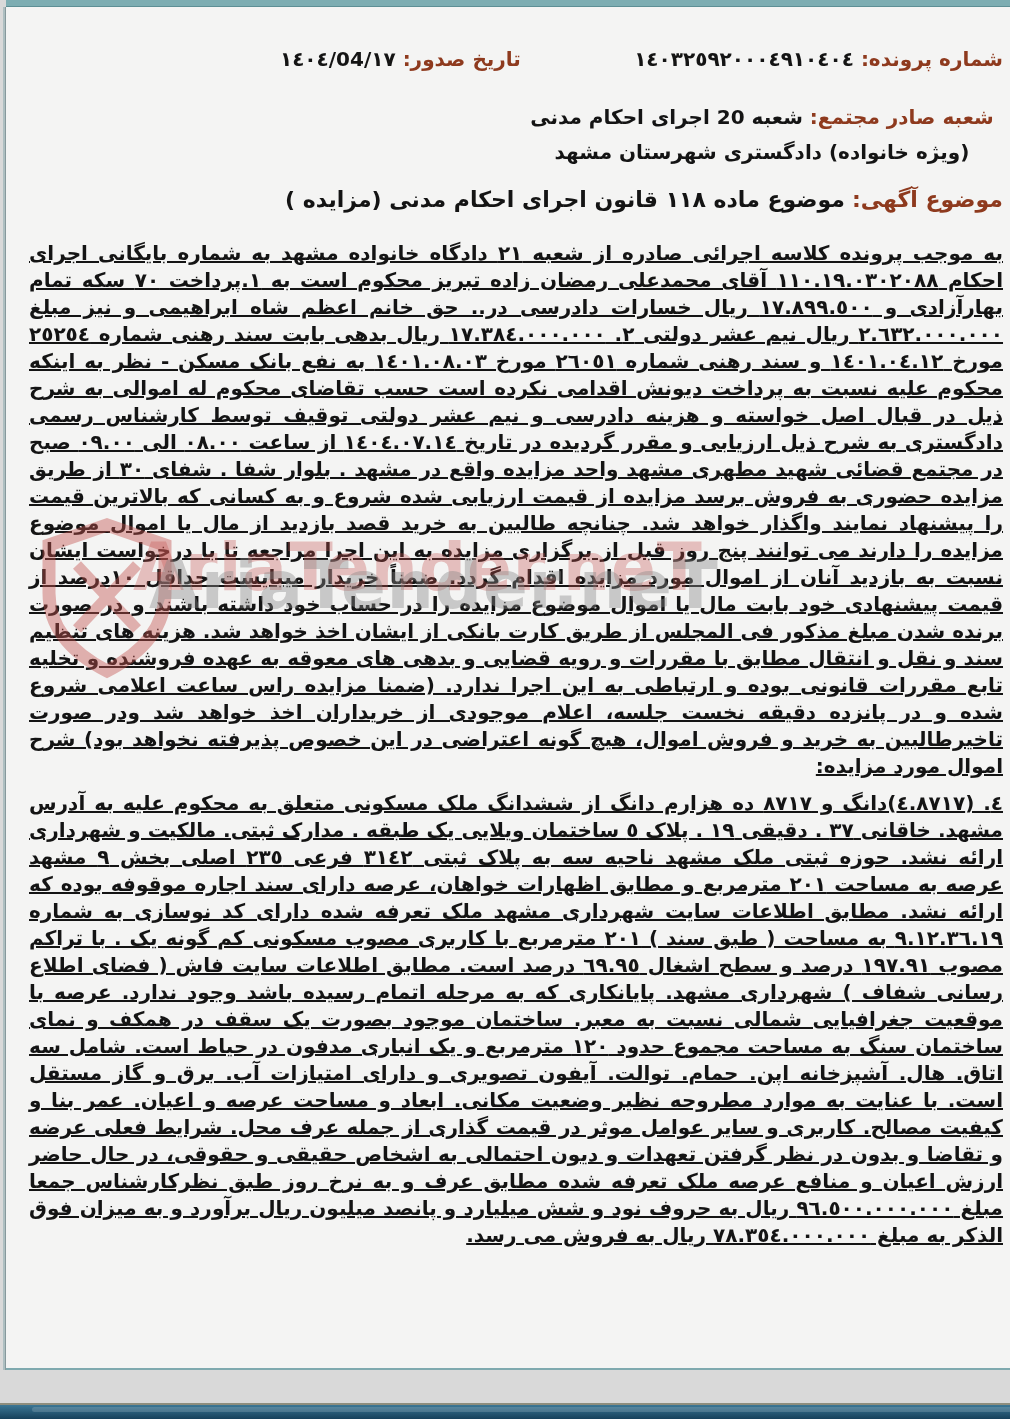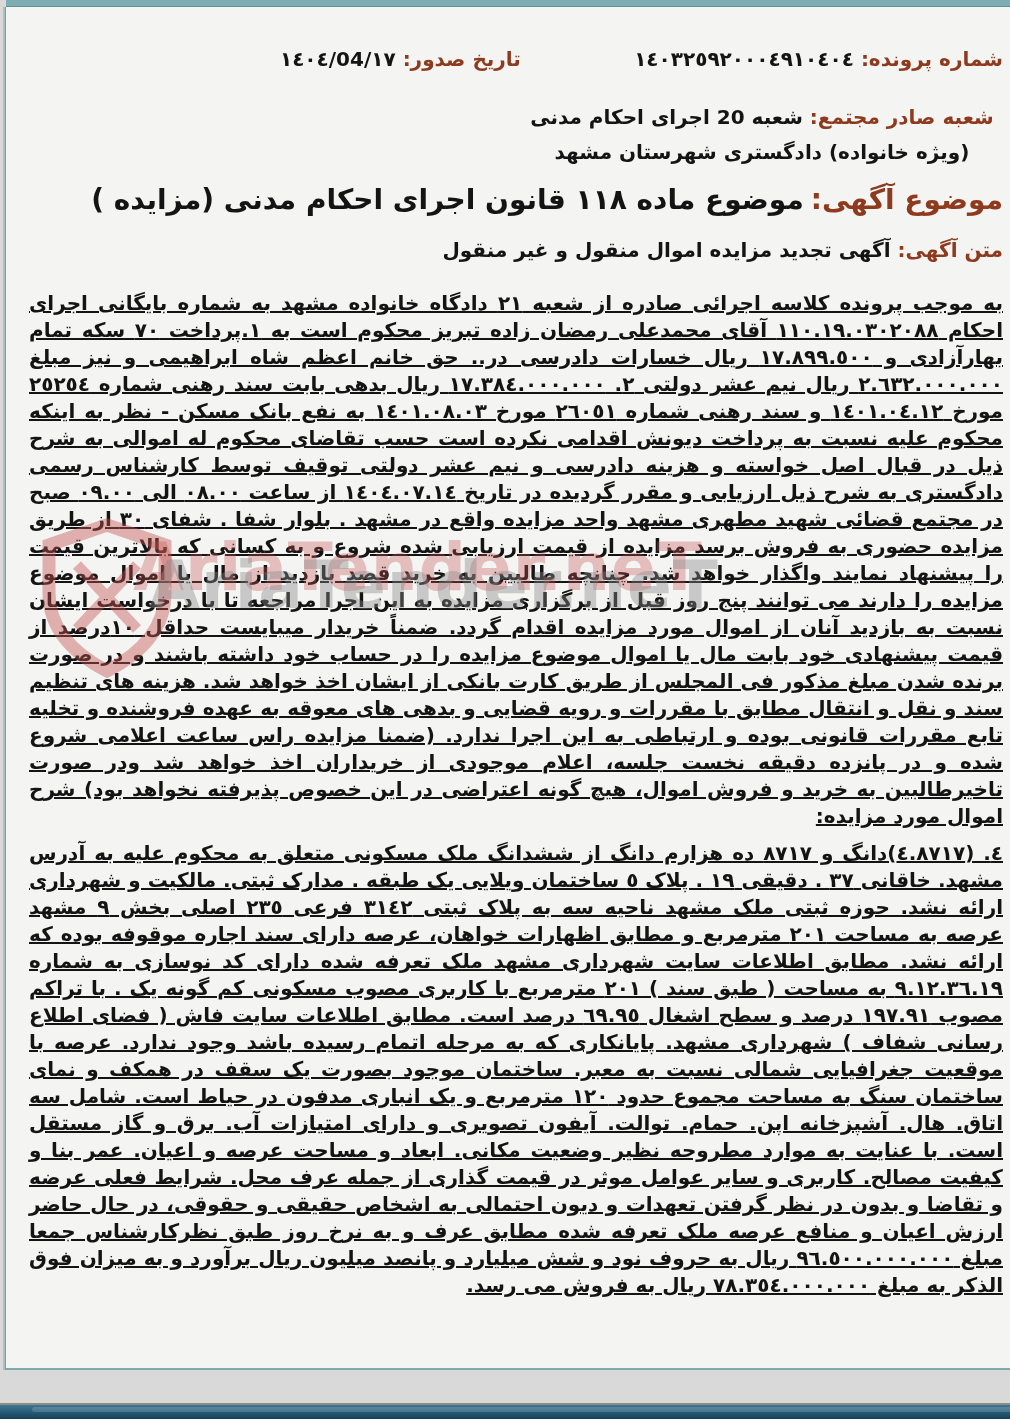--- a/index.html
+++ b/index.html
@@ -17,21 +17,21 @@
     background:#f4f4f3;box-sizing:border-box;
     border-left:2px solid #aebfc1;
     box-shadow:inset 1px 0 0 #87999c, inset 0 -2px 0 #7fa9ae;
     padding:38px 7px 0 24px;
     direction:rtl;color:#141414;font-weight:bold;
   }
   .hdr{display:grid;grid-template-columns:49.5% 50.5%;row-gap:27px;font-size:20px;line-height:28px;}
   .field{text-align:right;}
   .field .label{color:#8e3a1e;margin-left:7px;}
   .field-branch{text-align:center;line-height:35px;}
-  .subject-row{margin-top:16px;font-size:28px;line-height:28px;}
+  .subject-row{margin-top:16px;font-size:22px;line-height:28px;}
   .subject-row .label,.title-row .label{color:#8e3a1e;margin-left:7px;}
   .title-row{margin-top:22px;font-size:20px;line-height:28px;}
   .para{margin:26px 0 0 0;font-size:20px;line-height:27px;text-align:justify;text-decoration:underline;}
   .para.second{margin-top:10px;}
   .watermark{position:absolute;top:498px;left:26px;width:640px;height:182px;pointer-events:none;direction:ltr;}
   .wm-shield{position:absolute;left:8px;top:12px;width:136px;height:162px;opacity:.42;}
   .wm-text-red{
     position:absolute;left:102px;top:24px;font-size:66px;font-weight:bold;
     color:rgba(196,82,78,.33);letter-spacing:1px;white-space:nowrap;
   }
@@ -77,23 +77,20 @@
     </div>
     <div class="field field-branch">
       <span class="label">شعبه صادر مجتمع:</span><span class="value">شعبه 20 اجرای احکام مدنی (ویژه خانواده) دادگستری شهرستان مشهد</span>
     </div>
   </div>
 
   <div class="subject-row">
     <span class="label">موضوع آگهی:</span><span class="value">موضوع ماده ١١٨ قانون اجرای احکام مدنی (مزایده )</span>
   </div>
 
-  <div class="title-row">
-    <span class="label">متن آگهی:</span><span class="value">آگهی تجدید مزایده اموال منقول و غیر منقول</span>
-  </div>
 
   <p class="para">به موجب پرونده کلاسه اجرائی صادره از شعبه ٢١ دادگاه خانواده مشهد به شماره بایگانی اجرای احکام ١١٠.١٩.٠٣٠٢٠٨٨ آقای محمدعلی رمضان زاده تبریز محکوم است به ١.پرداخت ٧٠ سکه تمام بهارآزادی و ١٧.٨٩٩.٥٠٠ ریال خسارات دادرسی در.. حق خانم اعظم شاه ابراهیمی و نیز مبلغ ٢.٦٣٢.٠٠٠.٠٠٠ ریال نیم عشر دولتی ٢. ١٧.٣٨٤.٠٠٠.٠٠٠ ریال بدهی بابت سند رهنی شماره ٢٥٢٥٤ مورخ ١٤٠١.٠٤.١٢ و سند رهنی شماره ٢٦٠٥١ مورخ ١٤٠١.٠٨.٠٣ به نفع بانک مسکن - نظر به اینکه محکوم علیه نسبت به پرداخت دیونش اقدامی نکرده است حسب تقاضای محکوم له اموالی به شرح ذیل در قبال اصل خواسته و هزینه دادرسی و نیم عشر دولتی توقیف توسط کارشناس رسمی دادگستری به شرح ذیل ارزیابی و مقرر گردیده در تاریخ ١٤٠٤.٠٧.١٤ از ساعت ٠٨.٠٠ الی ٠٩.٠٠ صبح در مجتمع قضائی شهید مطهری مشهد واحد مزایده واقع در مشهد . بلوار شفا . شفای ٣٠ از طریق مزایده حضوری به فروش برسد مزایده از قیمت ارزیابی شده شروع و به کسانی که بالاترین قیمت را پیشنهاد نمایند واگذار خواهد شد. چنانچه طالبین به خرید قصد بازدید از مال یا اموال موضوع مزایده را دارند می توانند پنج روز قبل از برگزاری مزایده به این اجرا مراجعه تا با درخواست ایشان نسبت به بازدید آنان از اموال مورد مزایده اقدام گردد. ضمناً خریدار میبایست حداقل ١٠درصد از قیمت پیشنهادی خود بابت مال یا اموال موضوع مزایده را در حساب خود داشته باشند و در صورت برنده شدن مبلغ مذکور فی المجلس از طریق کارت بانکی از ایشان اخذ خواهد شد. هزینه های تنظیم سند و نقل و انتقال مطابق با مقررات و رویه قضایی و بدهی های معوقه به عهده فروشنده و تخلیه تابع مقررات قانونی بوده و ارتباطی به این اجرا ندارد. (ضمنا مزایده راس ساعت اعلامی شروع شده و در پانزده دقیقه نخست جلسه، اعلام موجودی از خریداران اخذ خواهد شد ودر صورت تاخیرطالبین به خرید و فروش اموال، هیچ گونه اعتراضی در این خصوص پذیرفته نخواهد بود) شرح اموال مورد مزایده:</p>
   <p class="para second">٤. (٤.٨٧١٧)دانگ و ٨٧١٧ ده هزارم دانگ از ششدانگ ملک مسکونی متعلق به محکوم علیه به آدرس مشهد. خاقانی ٣٧ . دقیقی ١٩ . پلاک ٥ ساختمان ویلایی یک طبقه . مدارک ثبتی. مالکیت و شهرداری ارائه نشد. حوزه ثبتی ملک مشهد ناحیه سه به پلاک ثبتی ٣١٤٢ فرعی ٢٣٥ اصلی بخش ٩ مشهد عرصه به مساحت ٢٠١ مترمربع و مطابق اظهارات خواهان، عرصه دارای سند اجاره موقوفه بوده که ارائه نشد. مطابق اطلاعات سایت شهرداری مشهد ملک تعرفه شده دارای کد نوسازی به شماره ٩.١٢.٣٦.١٩ به مساحت ( طبق سند ) ٢٠١ مترمربع با کاربری مصوب مسکونی کم گونه یک . با تراکم مصوب ١٩٧.٩١ درصد و سطح اشغال ٦٩.٩٥ درصد است. مطابق اطلاعات سایت فاش ( فضای اطلاع رسانی شفاف ) شهرداری مشهد. پایانکاری که به مرحله اتمام رسیده باشد وجود ندارد. عرصه با موقعیت جغرافیایی شمالی نسبت به معبر. ساختمان موجود بصورت یک سقف در همکف و نمای ساختمان سنگ به مساحت مجموع حدود ١٢٠ مترمربع و یک انباری مدفون در حیاط است. شامل سه اتاق. هال. آشپزخانه اپن. حمام. توالت. آیفون تصویری و دارای امتیازات آب. برق و گاز مستقل است. با عنایت به موارد مطروحه نظیر وضعیت مکانی. ابعاد و مساحت عرصه و اعیان. عمر بنا و کیفیت مصالح. کاربری و سایر عوامل موثر در قیمت گذاری از جمله عرف محل. شرایط فعلی عرضه و تقاضا و بدون در نظر گرفتن تعهدات و دیون احتمالی به اشخاص حقیقی و حقوقی، در حال حاضر ارزش اعیان و منافع عرصه ملک تعرفه شده مطابق عرف و به نرخ روز طبق نظرکارشناس جمعا مبلغ ٩٦.٥٠٠.٠٠٠.٠٠٠ ریال به حروف نود و شش میلیارد و پانصد میلیون ریال برآورد و به میزان فوق الذکر به مبلغ ٧٨.٣٥٤.٠٠٠.٠٠٠ ریال به فروش می رسد.</p>
 
 </div>
 
 <div class="bottombar">
   <div class="bottombar-highlight"></div>
 </div>
 

